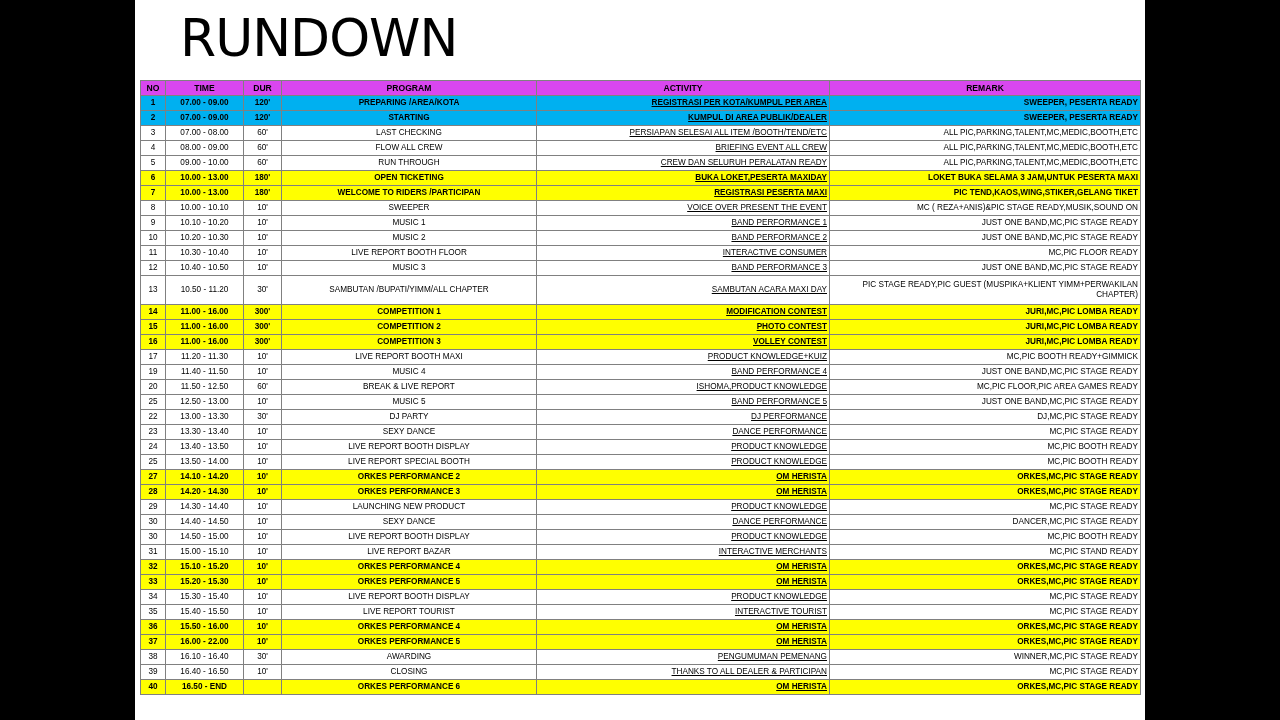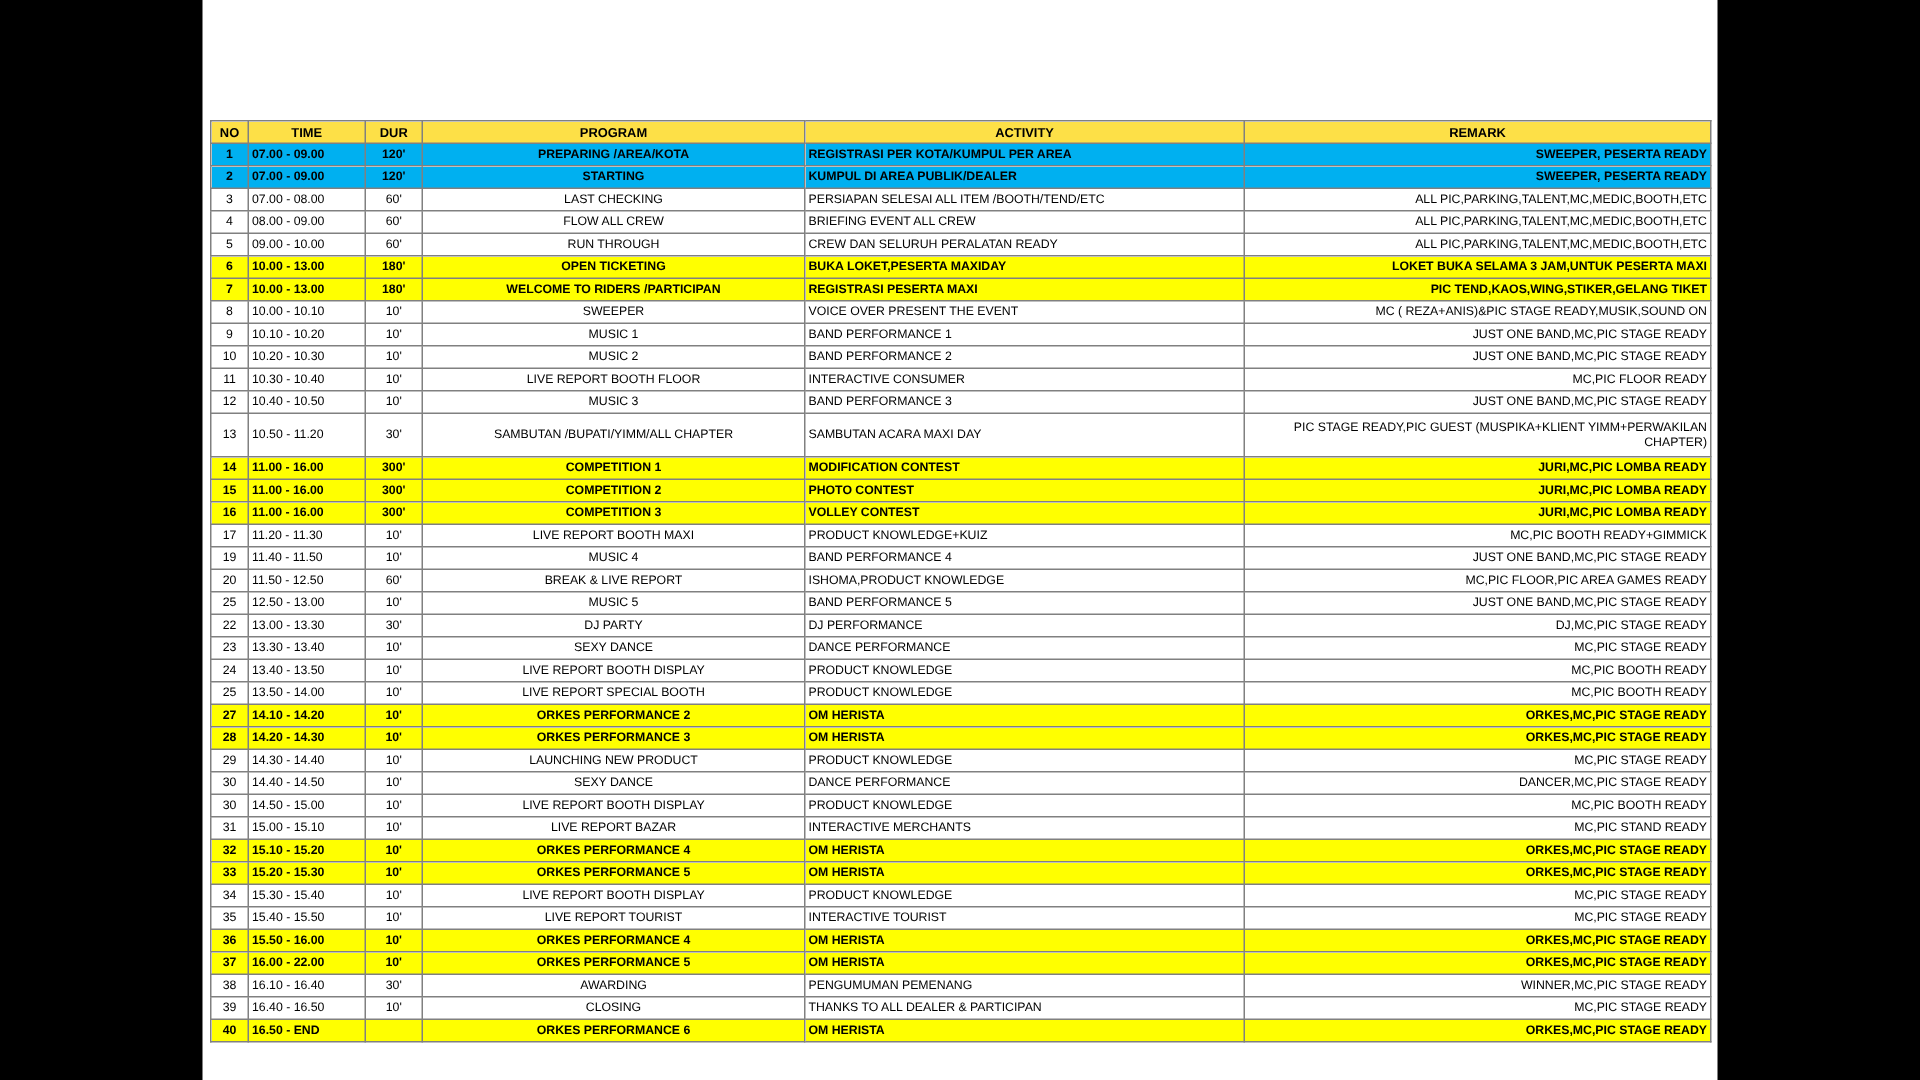--- a/index.html
+++ b/index.html
@@ -44,50 +44,51 @@
   table.rundown td, table.rundown th {
     border: 1px solid #808080;
     padding: 1px 2px;
     line-height: 1.25;
     vertical-align: middle;
     color: #000;
     height: 12px;
     overflow: hidden;
   }
   thead th {
-    background: #fde047;
+    background: #d946ef;
     color: #ff0000;
     font-weight: bold;
     text-align: center;
     font-size: 8.6px;
     height: 13px;
   }
   col.c-no    { width: 25px; }
   col.c-time  { width: 78px; }
   col.c-dur   { width: 38px; }
   col.c-prog  { width: 255px; }
   col.c-act   { width: 293px; }
   col.c-rem   { width: 311px; }
 
   td.no   { text-align: center; }
-  td.time { }
+  td.time { text-align: center; }
   td.dur  { text-align: center; }
   td.prog { text-align: center; }
-  td.act  { text-align: left; }
+  td.act  { text-align: right; text-decoration: underline; }
   td.rem  { text-align: right; padding-left: 3px; }
 
   tr.cyan td   { background: #00b0f0; font-weight: bold; }
   tr.yellow td { background: #ffff00; font-weight: bold; }
   tr.plain td  { background: #ffffff; font-weight: normal; }
   tr.tall td   { height: 26px; }
 </style>
 </head>
 <body>
 
 <div class="slide">
+  <div class="title">RUNDOWN</div>
 
   <div class="table-wrap">
     <table class="rundown">
       <colgroup>
         <col class="c-no">
           <col class="c-time">
           <col class="c-dur">
           <col class="c-prog">
           <col class="c-act">
           <col class="c-rem">

